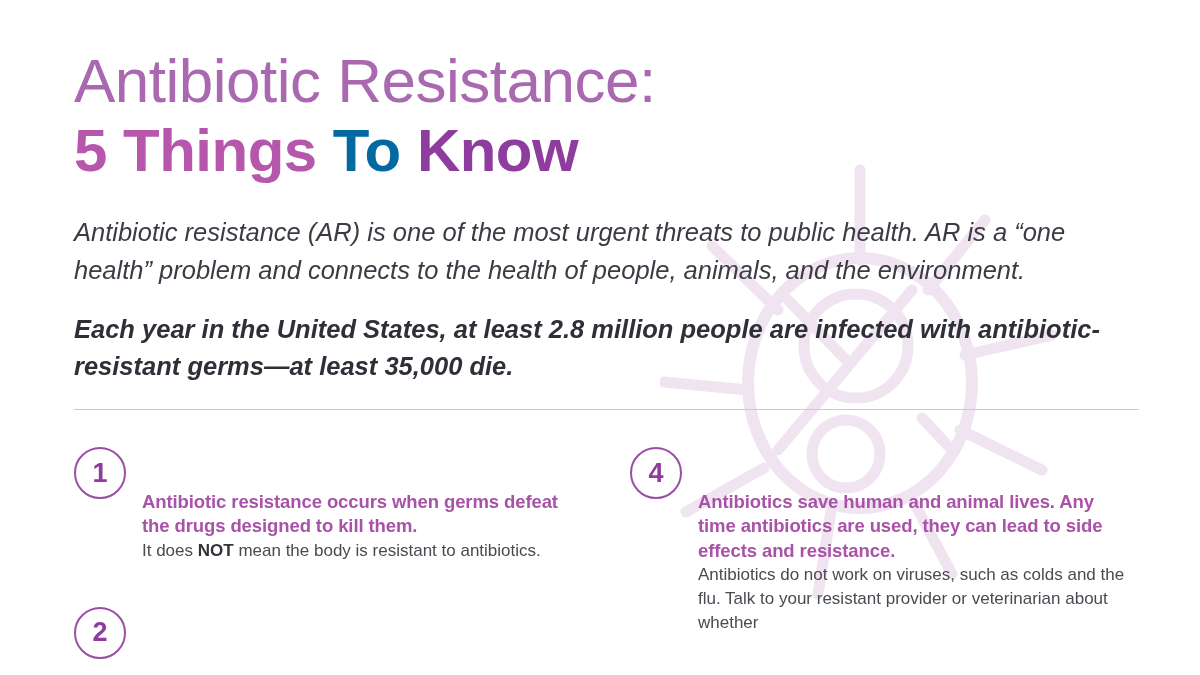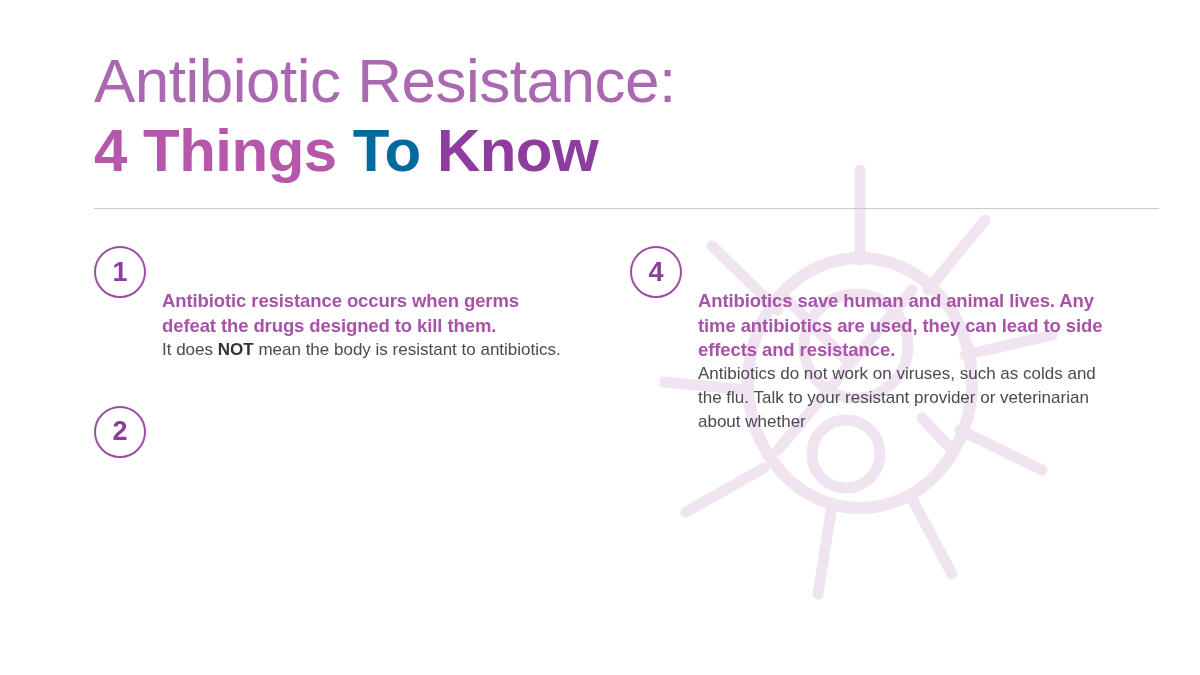--- a/index.html
+++ b/index.html
@@ -27,21 +27,21 @@
     pointer-events: none;
   }
 
   
   #page {
     position: relative;
     z-index: 2;
     width: 1200px;
     height: 675px;
     box-sizing: border-box;
-    padding: 0 94px;
+    padding: 0 74px;
   }
 
   
   #headline {
     padding-top: 48px;
   }
   .title-line1 {
     font-size: 62px;
     font-weight: 300;
     letter-spacing: -0.5px;
@@ -164,24 +164,26 @@
       <line x1="128" y1="150" x2="188" y2="212"></line>
       <line x1="262" y1="268" x2="292" y2="300"></line>
     </g>
   </svg>
 </div>
 
 <div id="page">
 
   <div id="headline">
     <div class="title-line1">Antibiotic Resistance:</div>
-    <div class="title-line2"><span class="tl2-a">4 Things </span><span class="tl2-b">To </span><span class="tl2-c">Know</span></div>
+    <div class="title-line2"><span class="tl2-a">5 Things </span><span class="tl2-b">To </span><span class="tl2-c">Know</span></div>
   </div>
 
-
+  <div id="intro">Antibiotic resistance (AR) is one of the most urgent threats to public health. AR is a “one health” problem and connects to the health of people, animals, and the environment.</div>
+
+  <div id="stat">Each year in the United States, at least 2.8 million people are infected with antibiotic-resistant germs—at least 35,000 die.</div>
 
   <div id="divider"></div>
 
   <div id="columns">
 
     <div class="column">
 
       <div class="item">
         <div class="badge">1</div>
         <div class="item-body">

